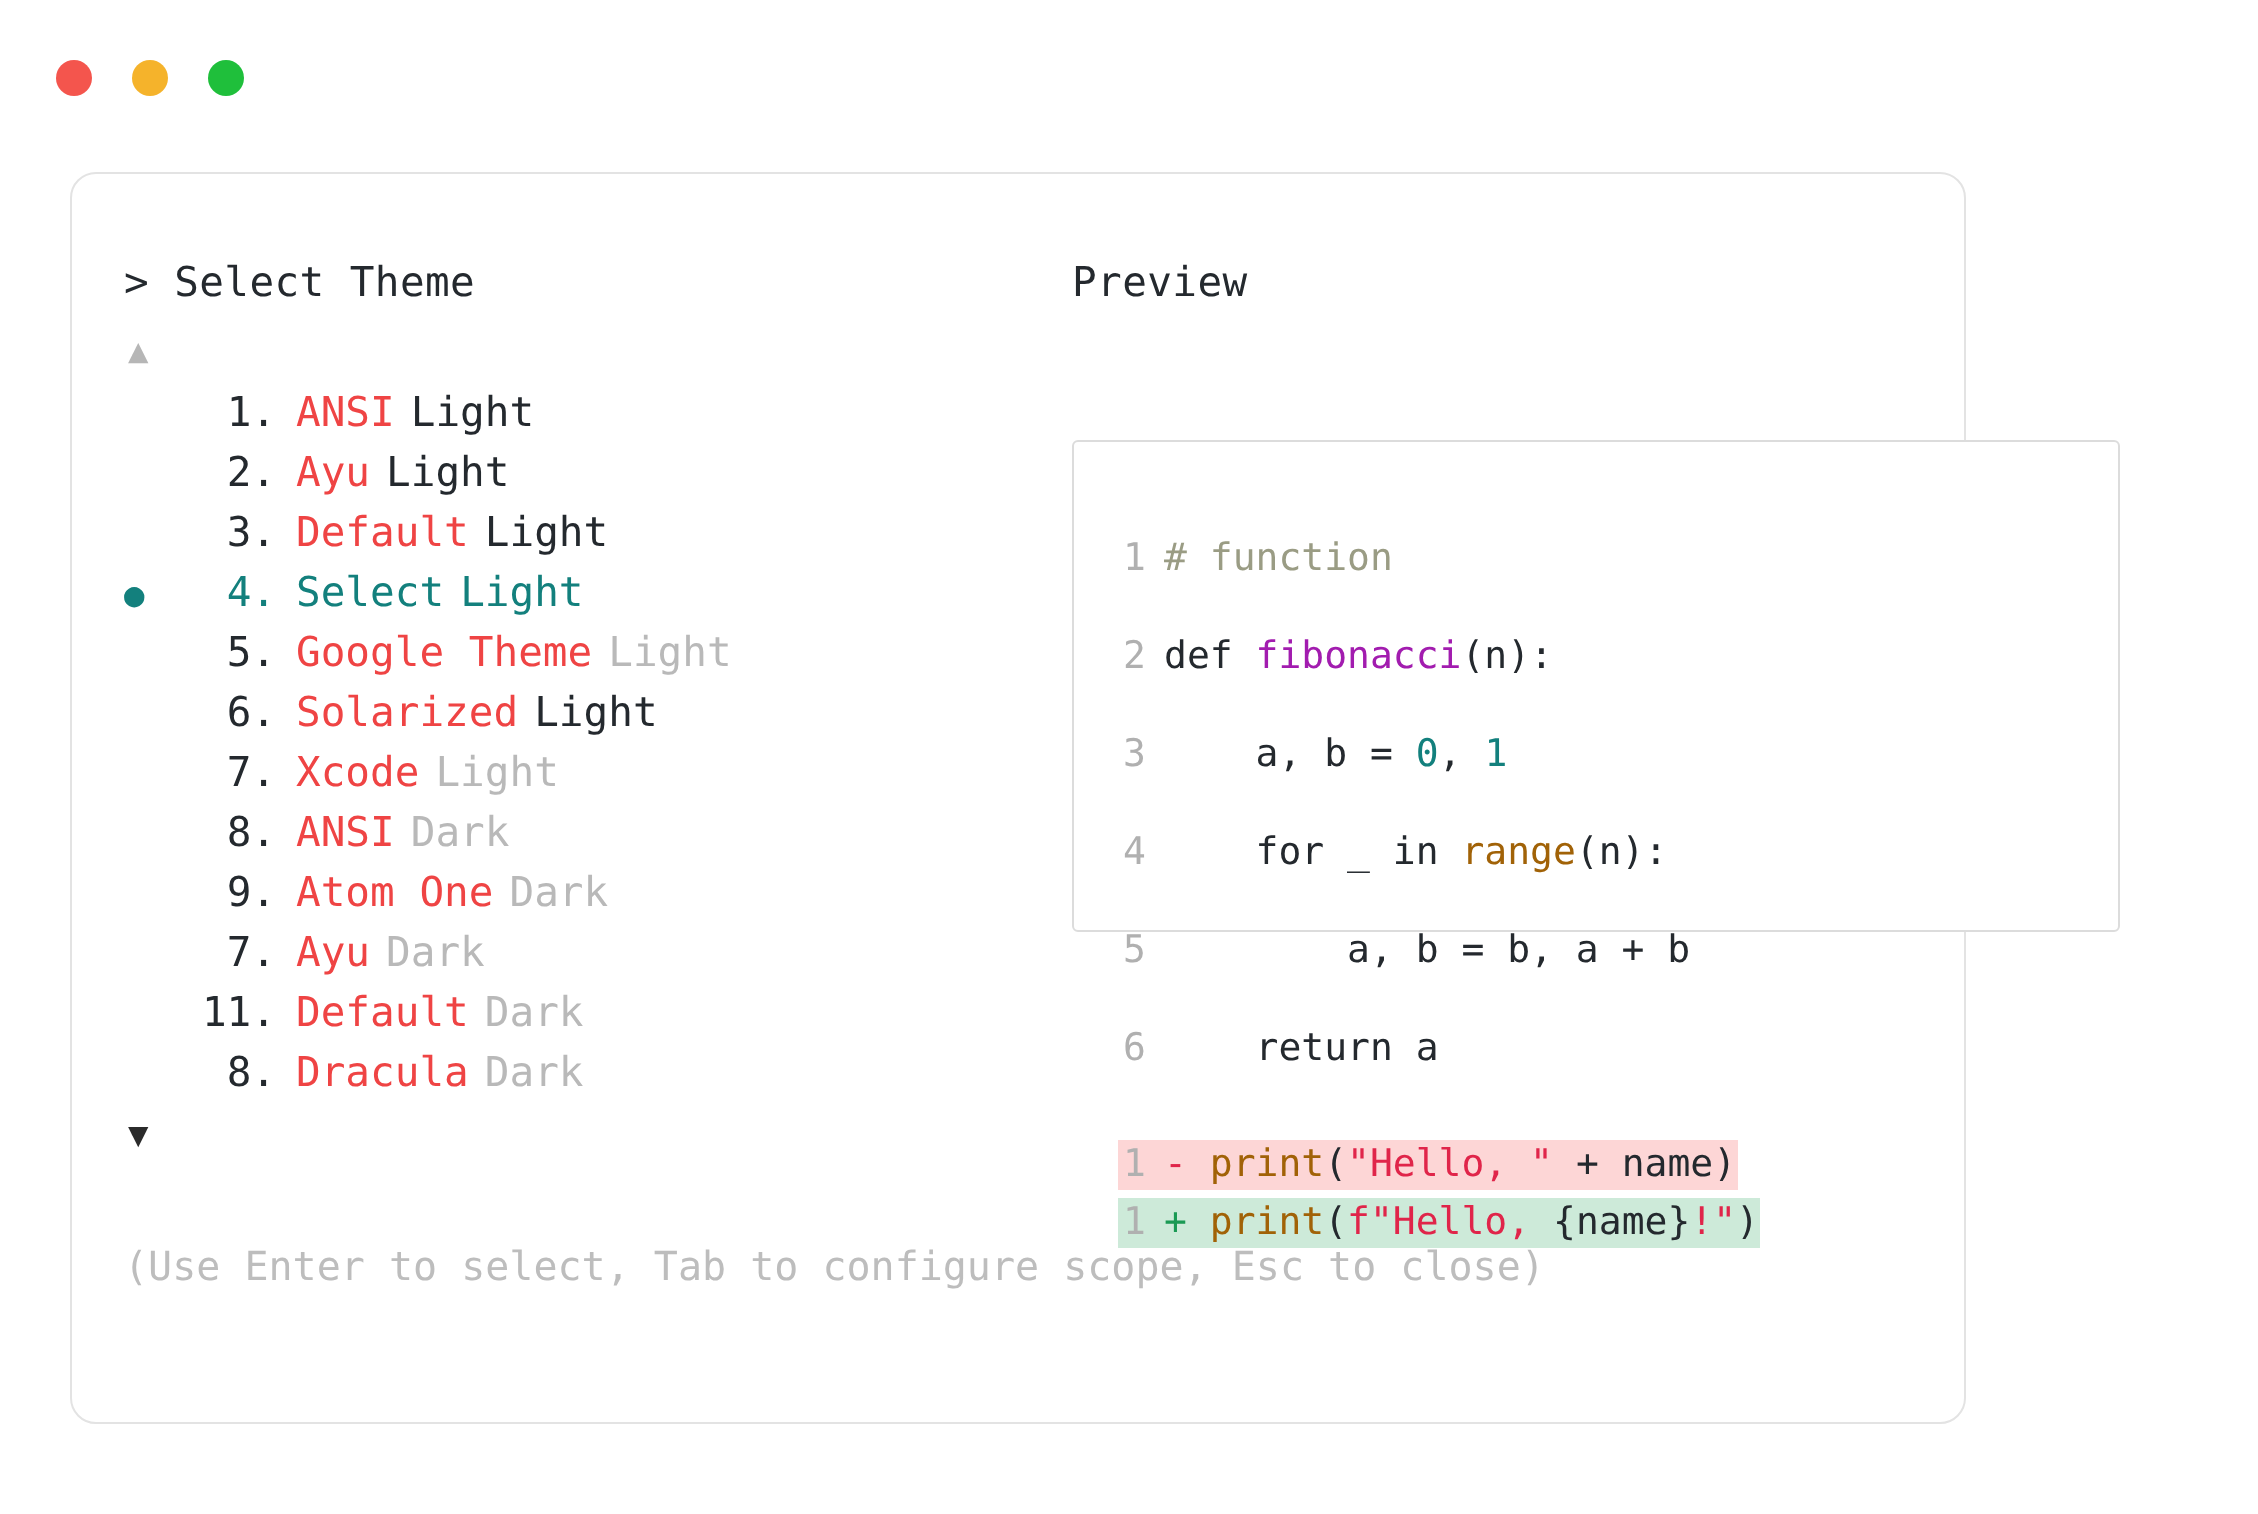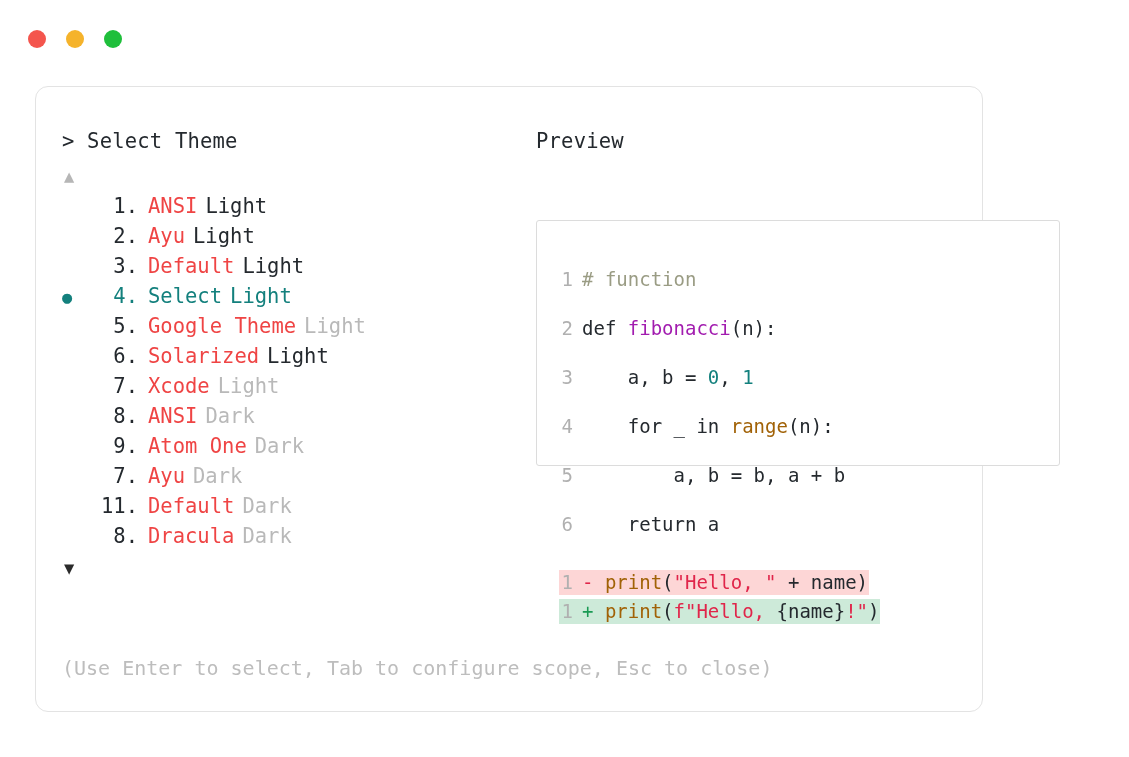--- a/index.html
+++ b/index.html
@@ -165,21 +165,20 @@
 
   
   .hint {
     position: absolute;
     left: 26px;
     top: 532px;
     font-size: 20px;
     line-height: 28px;
     color: #bdbdbd;
     white-space: pre;
-    margin-top: 35px;
   }
 </style>
 </head>
 <body>
 
 <div class="traffic-lights">
   <span class="dot dot-red"></span>
   <span class="dot dot-yellow"></span>
   <span class="dot dot-green"></span>
 </div>

